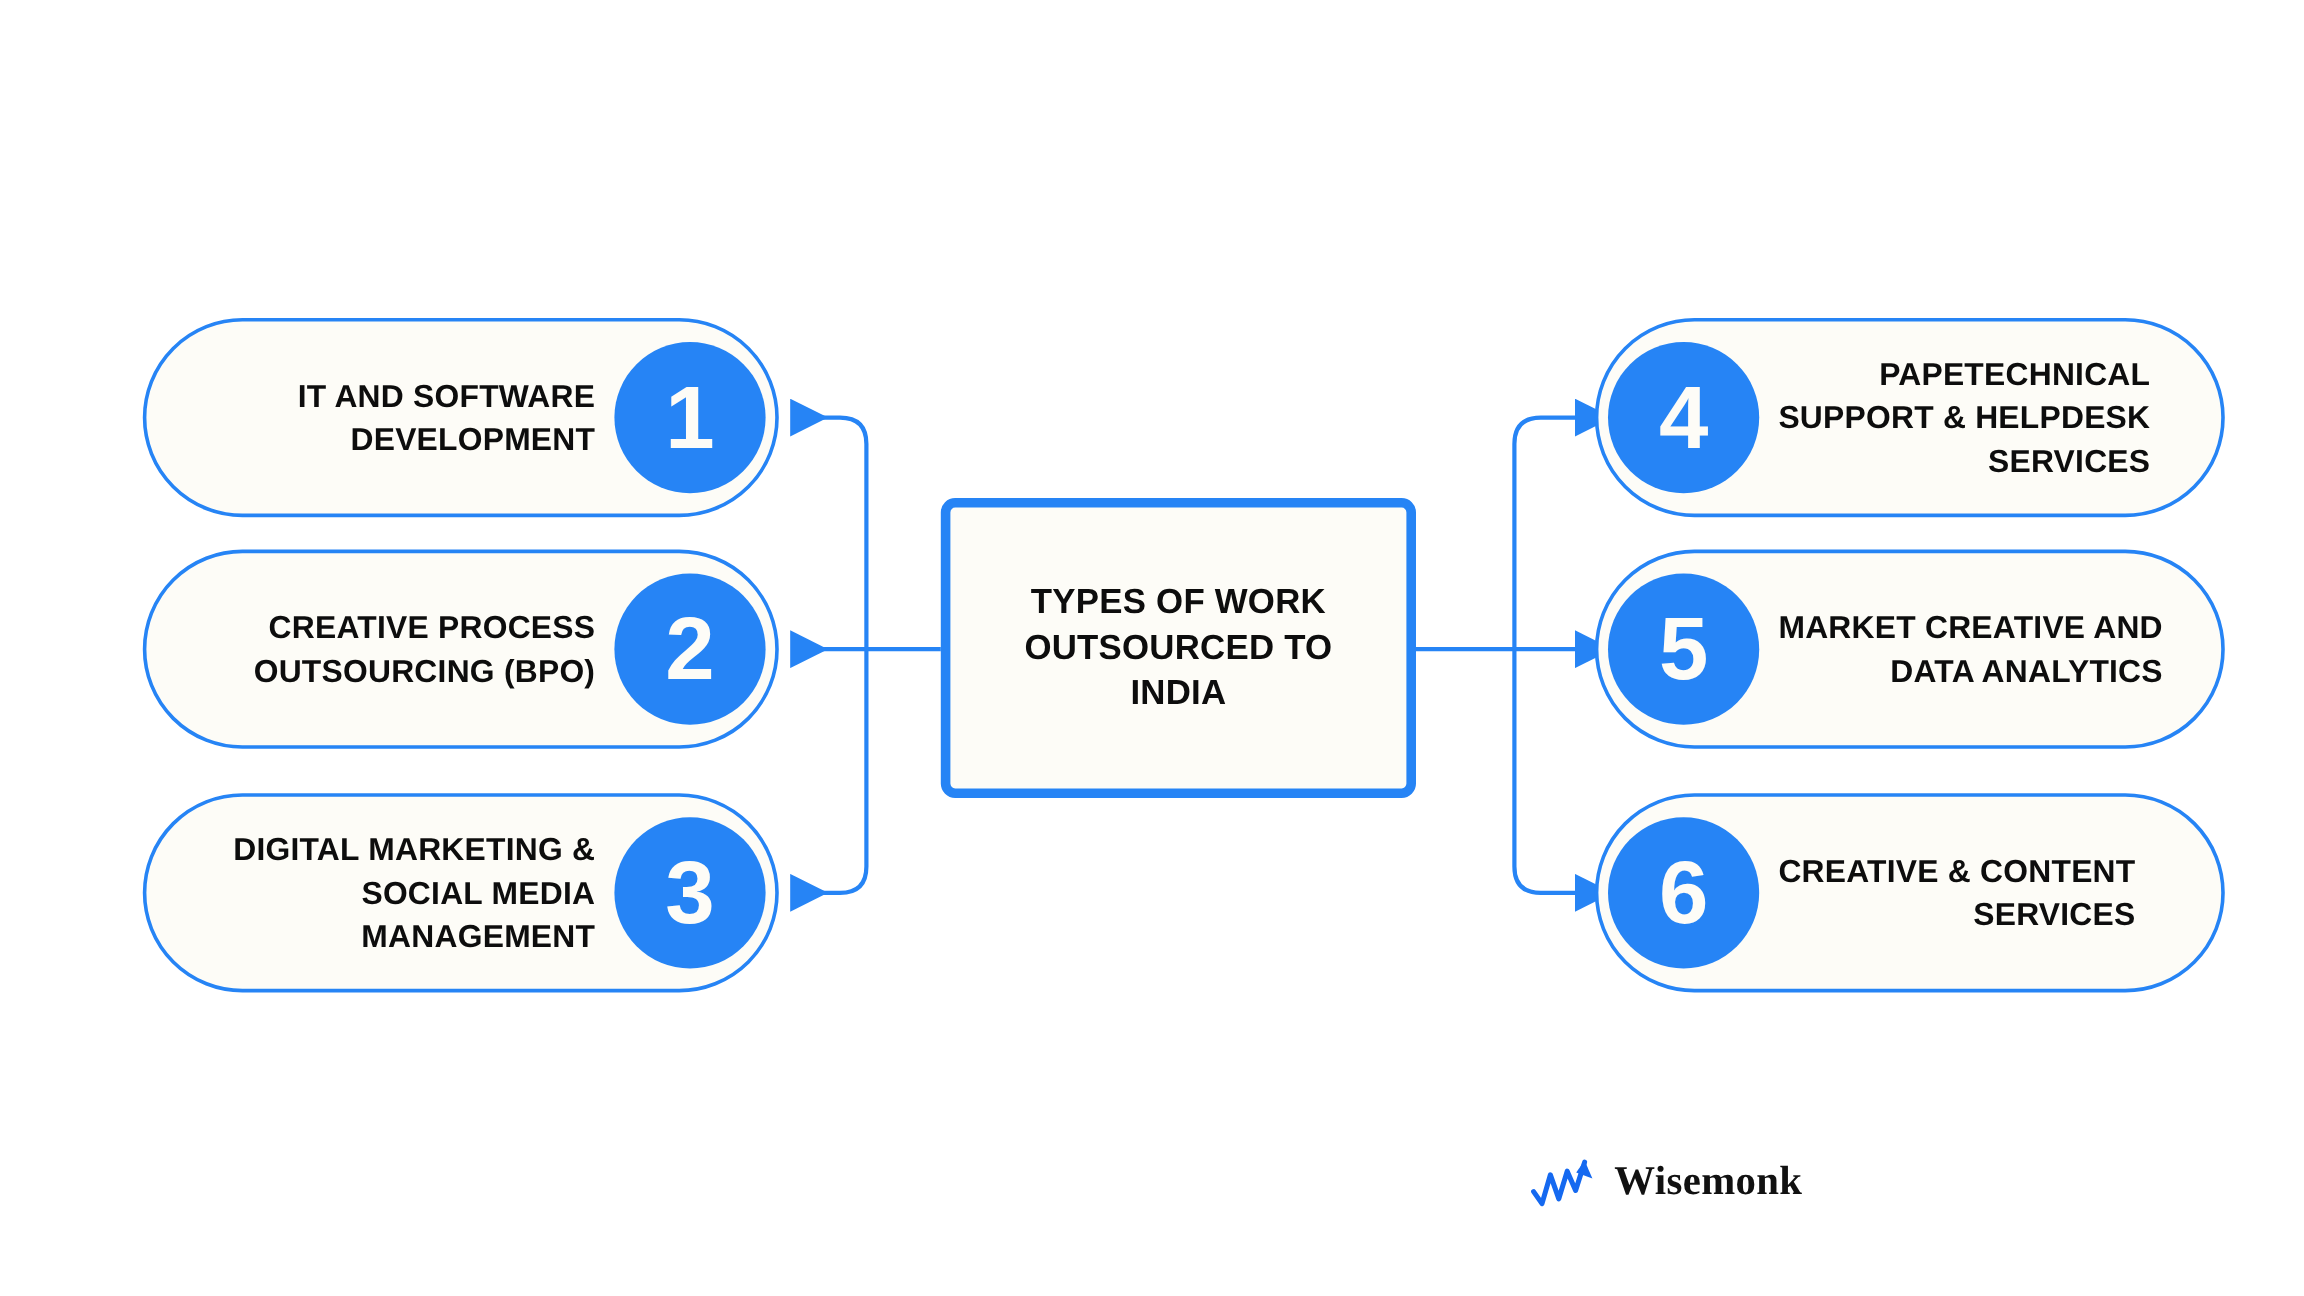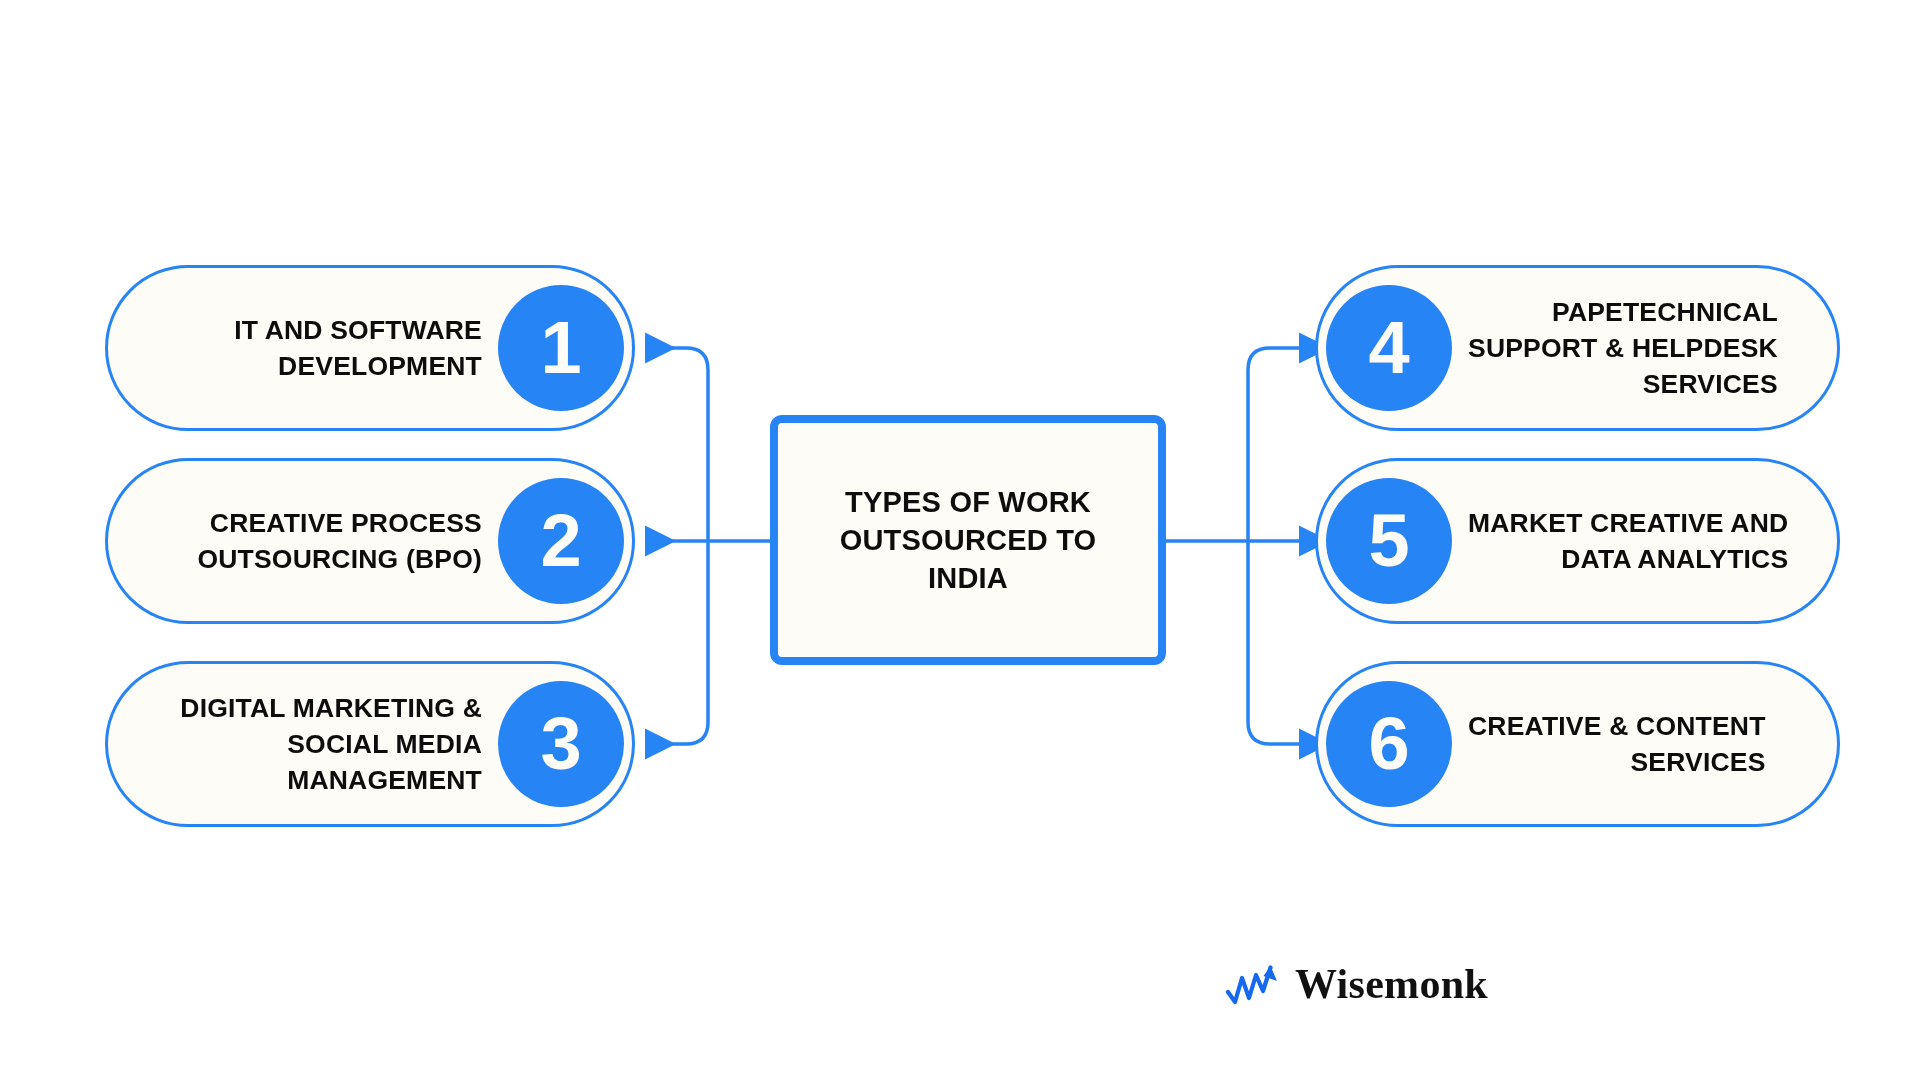--- a/index.html
+++ b/index.html
@@ -11,21 +11,21 @@
     width: 1920px;
     height: 1080px;
     position: relative;
     overflow: hidden;
     font-family: "Liberation Sans", sans-serif;
     -webkit-font-smoothing: antialiased;
   }
 
   #canvas {
     position: absolute;
-    left: 0; top: 0;
+    left: 14px; top: 0;
     width: 1536px;
     height: 1080px;
   }
 
   
   #connectors {
     position: absolute;
     left: 0; top: 0;
     width: 1920px;
     height: 1080px;
@@ -124,21 +124,21 @@
   #brand {
     position: absolute;
     right: 48px;
     bottom: 72px;
     display: flex;
     align-items: center;
     gap: 14px;
   }
   #brand .brand-name {
     font-family: "Liberation Serif", serif;
-    font-size: 42px;
+    font-size: 34px;
     font-weight: bold;
     color: #111111;
     letter-spacing: 0.3px;
   }
   #brand .brand-mark {
     width: 56px;
     height: 46px;
     display: block;
   }
 </style>

